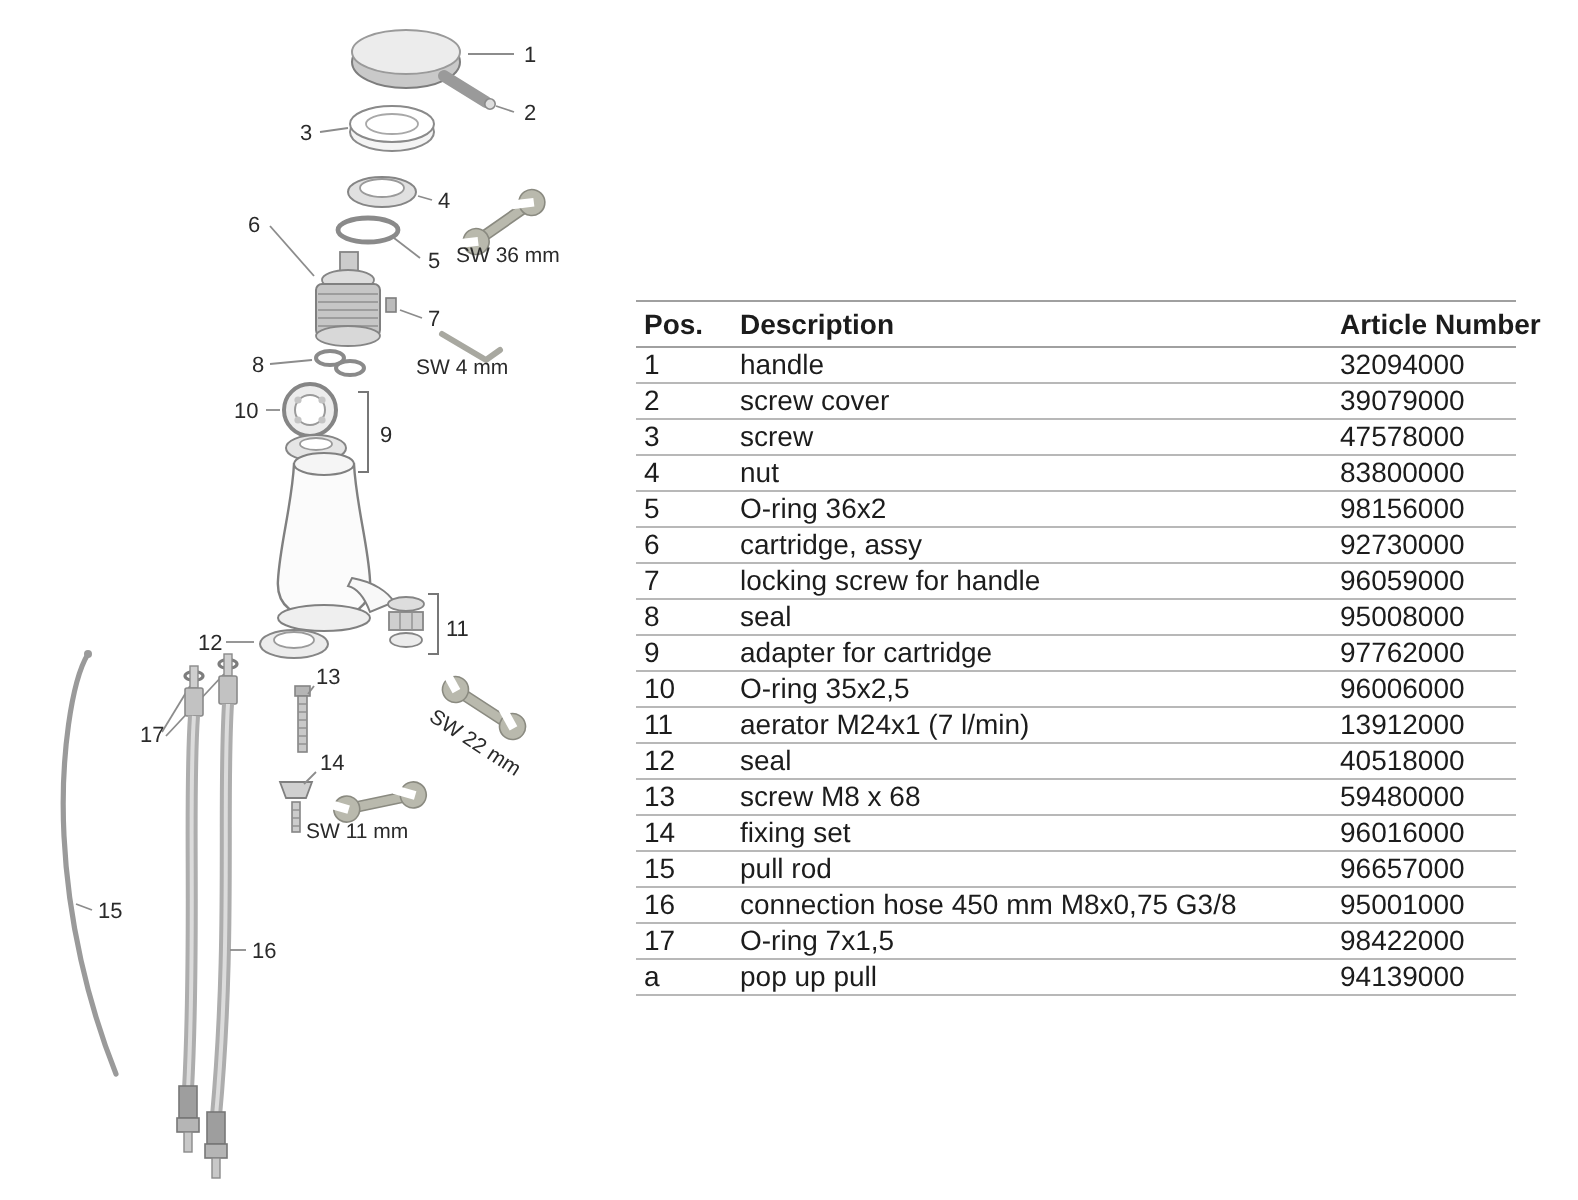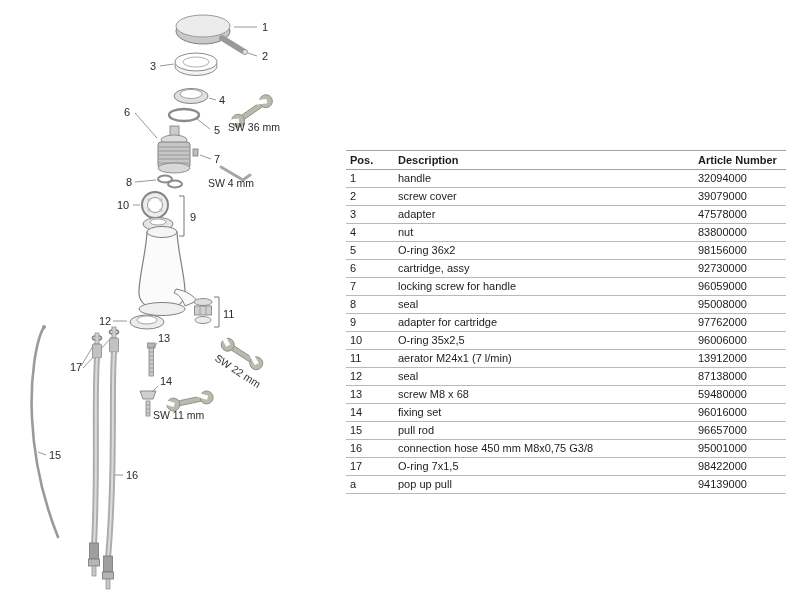--- a/index.html
+++ b/index.html
@@ -11,22 +11,21 @@
     overflow:hidden;
     color:#1c1c1c;
   }
   .page { position:absolute; inset:0; background:#fff; }
   .diagram { position:absolute; left:0; top:0; width:315px; height:600px; }
   .table-wrap { position:absolute; left:318px; top:150px; width:440px; }
   table {
     border-collapse:collapse;
     width:440px;
     table-layout:fixed;
-    font-size:11px;
-    margin-left:28px;
+    font-size:14px;
   }
   th {
     text-align:left;
     font-weight:bold;
     border-top:1px solid #a0a0a0;
     border-bottom:1px solid #a0a0a0;
     padding:3px 4px;
     white-space:nowrap;
   }
   td {
@@ -253,21 +252,21 @@
             <td>handle</td>
             <td>32094000</td>
           </tr>
         <tr>
             <td>2</td>
             <td>screw cover</td>
             <td>39079000</td>
           </tr>
         <tr>
             <td>3</td>
-            <td>adapter</td>
+            <td>screw</td>
             <td>47578000</td>
           </tr>
         <tr>
             <td>4</td>
             <td>nut</td>
             <td>83800000</td>
           </tr>
         <tr>
             <td>5</td>
             <td>O-ring 36x2</td>
@@ -299,21 +298,21 @@
             <td>96006000</td>
           </tr>
         <tr>
             <td>11</td>
             <td>aerator M24x1 (7 l/min)</td>
             <td>13912000</td>
           </tr>
         <tr>
             <td>12</td>
             <td>seal</td>
-            <td>87138000</td>
+            <td>40518000</td>
           </tr>
         <tr>
             <td>13</td>
             <td>screw M8 x 68</td>
             <td>59480000</td>
           </tr>
         <tr>
             <td>14</td>
             <td>fixing set</td>
             <td>96016000</td>

